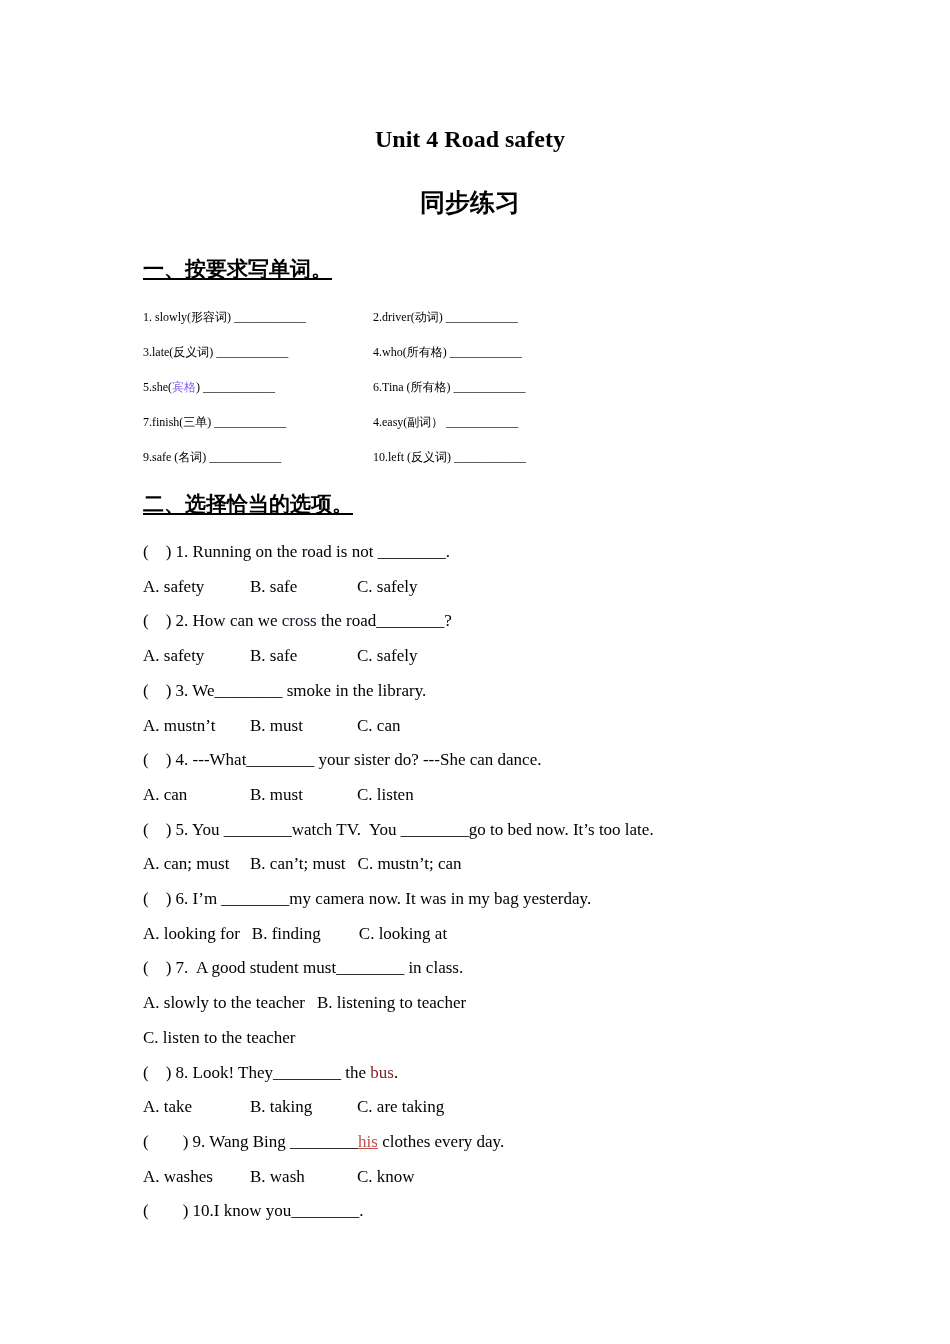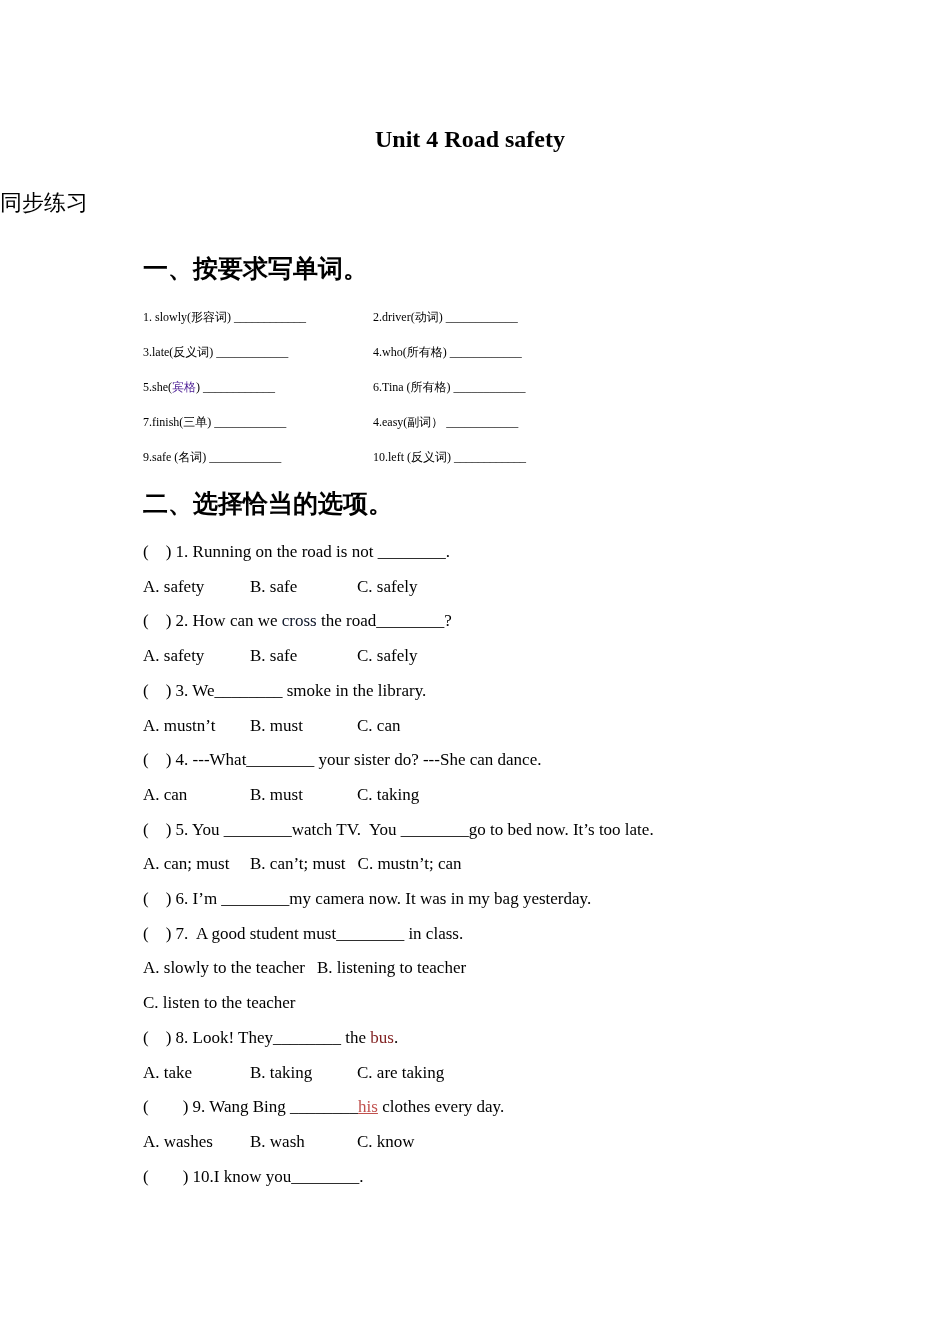--- a/index.html
+++ b/index.html
@@ -14,32 +14,34 @@
   }
   .title{
     margin:124px 0 0 0;
     text-align:center;
     font-size:24px;
     font-weight:bold;
     line-height:30px;
   }
   .subtitle{
     margin:34px 0 0 0;
-    font-size:22px;
-    font-weight:normal;
+    text-align:center;
+    font-size:25px;
+    font-weight:bold;
     line-height:30px;
   }
   .content{
     padding:0 110px 0 143px;
   }
   .sec-heading{
-    font-size:25px;
+    font-size:21px;
     font-weight:bold;
     line-height:26px;
     margin:38px 0 0 0;
+    text-decoration:underline;
   }
   .sec-heading.second{
     margin-top:16px;
   }
   .s1rows{margin-top:18px;}
   .row{
     margin:0;
     font-size:12px;
     line-height:35px;
     white-space:pre-wrap;
@@ -72,45 +74,46 @@
   <h1 class="title">Unit 4 Road safety</h1>
   <h2 class="subtitle">同步练习</h2>
 
   <div class="content">
 
     <h3 class="sec-heading">一、按要求写单词。</h3>
 
     <div class="s1rows">
       <p class="row"><span class="cell-left"><span>1. slowly(形容词) ____________</span></span><span class="cell-right"><span>2.driver(动词) ____________</span></span></p>
       <p class="row"><span class="cell-left"><span>3.late(反义词) ____________</span></span><span class="cell-right"><span>4.who(所有格) ____________</span></span></p>
-      <p class="row"><span class="cell-left"><span>5.she(</span><span style="color: #4c1d95;">宾格</span><span>) ____________</span></span><span class="cell-right"><span>6.Tina (所有格) ____________</span></span></p>
+      <p class="row"><span class="cell-left"><span>5.she(</span><span style="color: #8b5cf6;">宾格</span><span>) ____________</span></span><span class="cell-right"><span>6.Tina (所有格) ____________</span></span></p>
       <p class="row"><span class="cell-left"><span>7.finish(三单) ____________</span></span><span class="cell-right"><span>4.easy(副词） ____________</span></span></p>
       <p class="row"><span class="cell-left"><span>9.safe (名词) ____________</span></span><span class="cell-right"><span>10.left (反义词) ____________</span></span></p>
     </div>
 
     <h3 class="sec-heading second">二、选择恰当的选项。</h3>
 
     <div class="qblock">
 
       <p class="q"><span>(    ) 1. Running on the road is not ________.</span></p>
       <p class="opts"><span>A. safety</span><span>B. safe</span><span>C. safely</span></p>
 
       <p class="q"><span>(    ) 2. How can we </span><span style="color: #0f172a;">cross</span><span> the road________?</span></p>
       <p class="opts"><span>A. safety</span><span>B. safe</span><span>C. safely</span></p>
 
       <p class="q"><span>(    ) 3. We________ smoke in the library.</span></p>
       <p class="opts"><span>A. mustn’t</span><span>B. must</span><span>C. can</span></p>
 
       <p class="q"><span>(    ) 4. ---What________ your sister do? ---She can dance.</span></p>
-      <p class="opts"><span>A. can</span><span>B. must</span><span>C. taking</span></p>
+      <p class="opts"><span>A. can</span><span>B. must</span><span>C. listen</span></p>
 
       <p class="q"><span>(    ) 5. You ________watch TV.  You ________go to bed now. It’s too late.</span></p>
       <p class="opts"><span>A. can; must</span><span>B. can’t; must</span><span>C. mustn’t; can</span></p>
 
       <p class="q"><span>(    ) 6. I’m ________my camera now. It was in my bag yesterday.</span></p>
+      <p class="opts"><span>A. looking for</span><span>B. finding</span><span>C. looking at</span></p>
 
       <p class="q"><span>(    ) 7.  A good student must________ in class.</span></p>
       <p class="opts"><span>A. slowly to the teacher</span><span>B. listening to teacher</span></p>
       <p class="opts"><span>C. listen to the teacher</span></p>
 
       <p class="q"><span>(    ) 8. Look! They________ the </span><span style="color: #7f1d1d;">bus</span><span>.</span></p>
       <p class="opts"><span>A. take</span><span>B. taking</span><span>C. are taking</span></p>
 
       <p class="q"><span>(        ) 9. Wang Bing ________</span><span style="color: rgb(192, 80, 77); text-decoration: underline;">his</span><span> clothes every day.</span></p>
       <p class="opts"><span>A. washes</span><span>B. wash</span><span>C. know</span></p>

